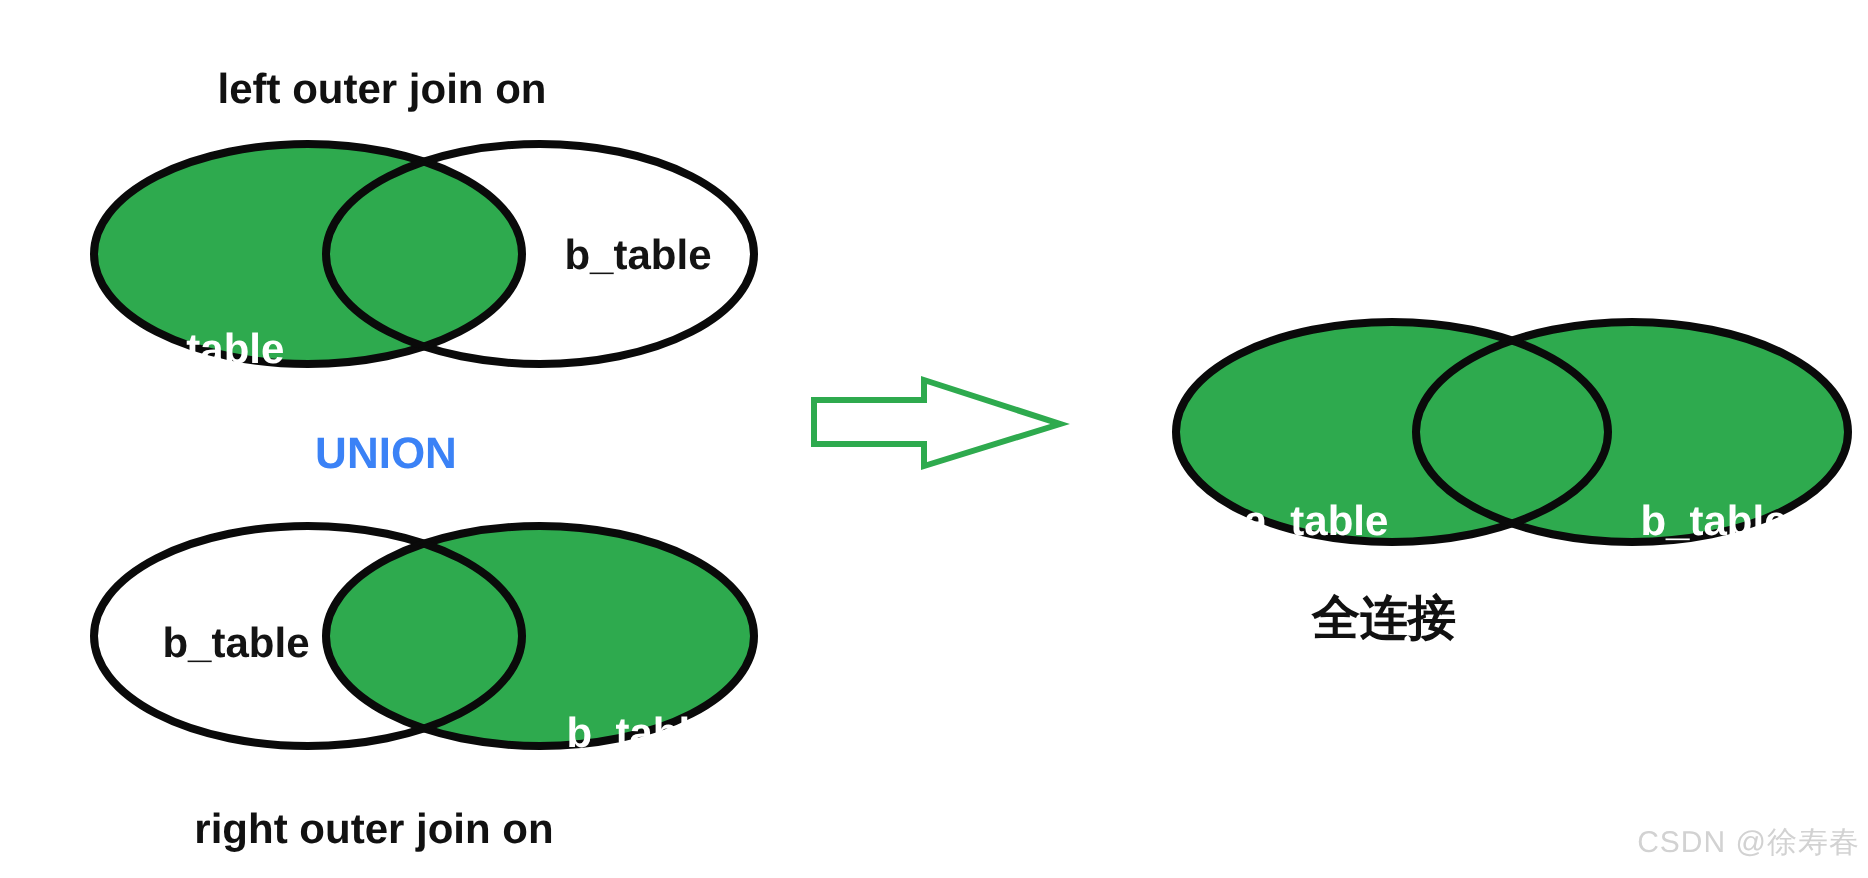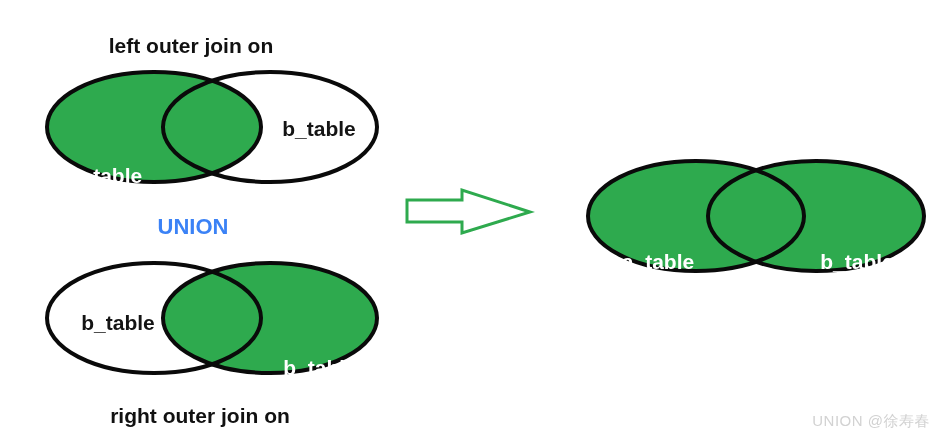--- a/index.html
+++ b/index.html
@@ -9,21 +9,21 @@
     overflow:hidden;
   }
   .canvas svg{position:absolute; left:0; top:0;}
   .lbl{
     position:absolute; transform:translate(-50%,-50%);
     font-weight:bold; white-space:nowrap; line-height:1;
   }
   .title{font-size:21px; color:#111111;}
   .t-left-title{left:191px; top:45px;}
   .t-union{left:193px; top:227px; font-size:22px; color:#3b82f6;}
-  .t-right-title{left:200px; top:415px;}
+  .t-right-title{left:187px; top:415px;}
   .t-full-caption{left:692px; top:310px; font-size:24px; color:#111111;}
   .venn-label{font-size:21px;}
   .on-green{color:#ffffff;margin-top:47px;}
   .on-white{color:#141414;}
   .l-a-top{left:106px; top:128px;}
   .l-b-top{left:319px; top:128px;}
   .l-b-bot-left{left:118px; top:322px;}
   .l-b-bot-right{left:320px; top:320px;}
   .l-a-full{left:658px; top:214px;}
   .l-b-full{left:857px; top:214px;}
@@ -73,24 +73,25 @@
       <ellipse cx="816" cy="216" rx="108" ry="55" fill="#2eaa4e" stroke="#0a0a0a" stroke-width="4"></ellipse>
       <g clip-path="url(#clipFullRight)">
         <ellipse cx="696" cy="216" rx="108" ry="55" fill="none" stroke="#0a0a0a" stroke-width="4"></ellipse>
       </g>
     </g>
   </svg>
 
   <div class="lbl title t-left-title">left outer join on</div>
   <div class="lbl t-union">UNION</div>
   <div class="lbl title t-right-title">right outer join on</div>
+  <div class="lbl t-full-caption">全连接</div>
 
   <div class="lbl venn-label on-green l-a-top">a_table</div>
   <div class="lbl venn-label on-white l-b-top">b_table</div>
 
   <div class="lbl venn-label on-white l-b-bot-left">b_table</div>
   <div class="lbl venn-label on-green l-b-bot-right">b_table</div>
 
   <div class="lbl venn-label on-green l-a-full">a_table</div>
   <div class="lbl venn-label on-green l-b-full">b_table</div>
 
-  <div class="watermark">UNION @徐寿春</div>
+  <div class="watermark">CSDN @徐寿春</div>
 </div>
 
 </body></html>

